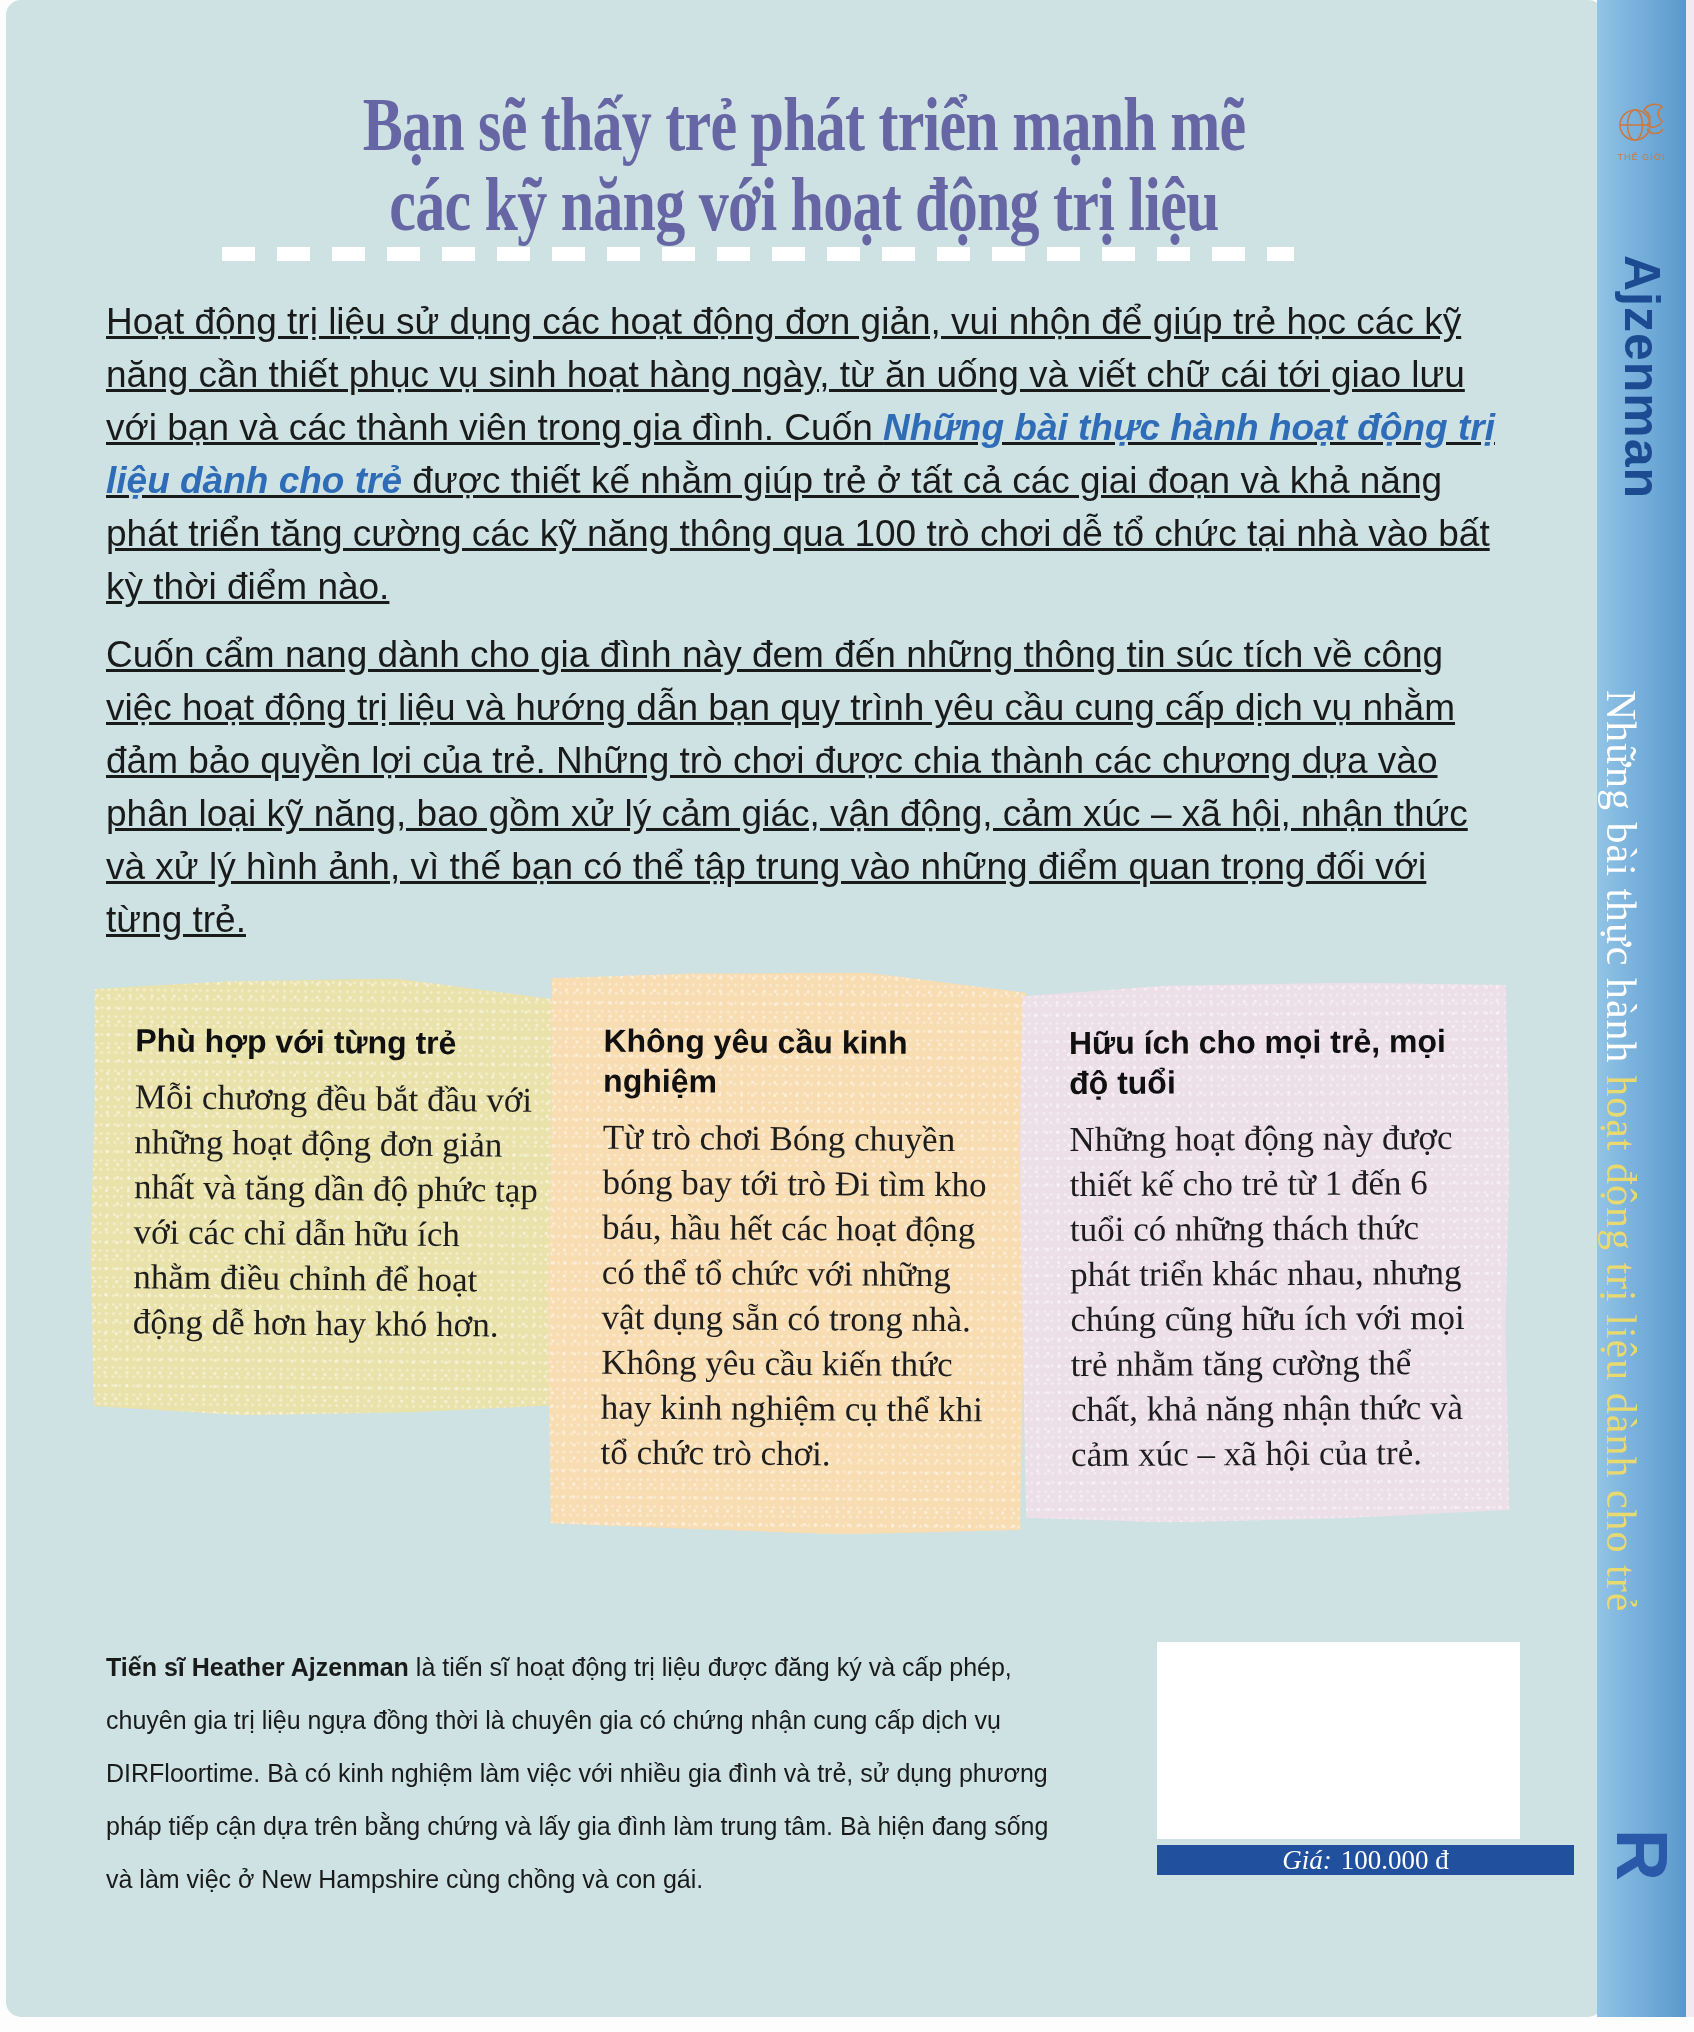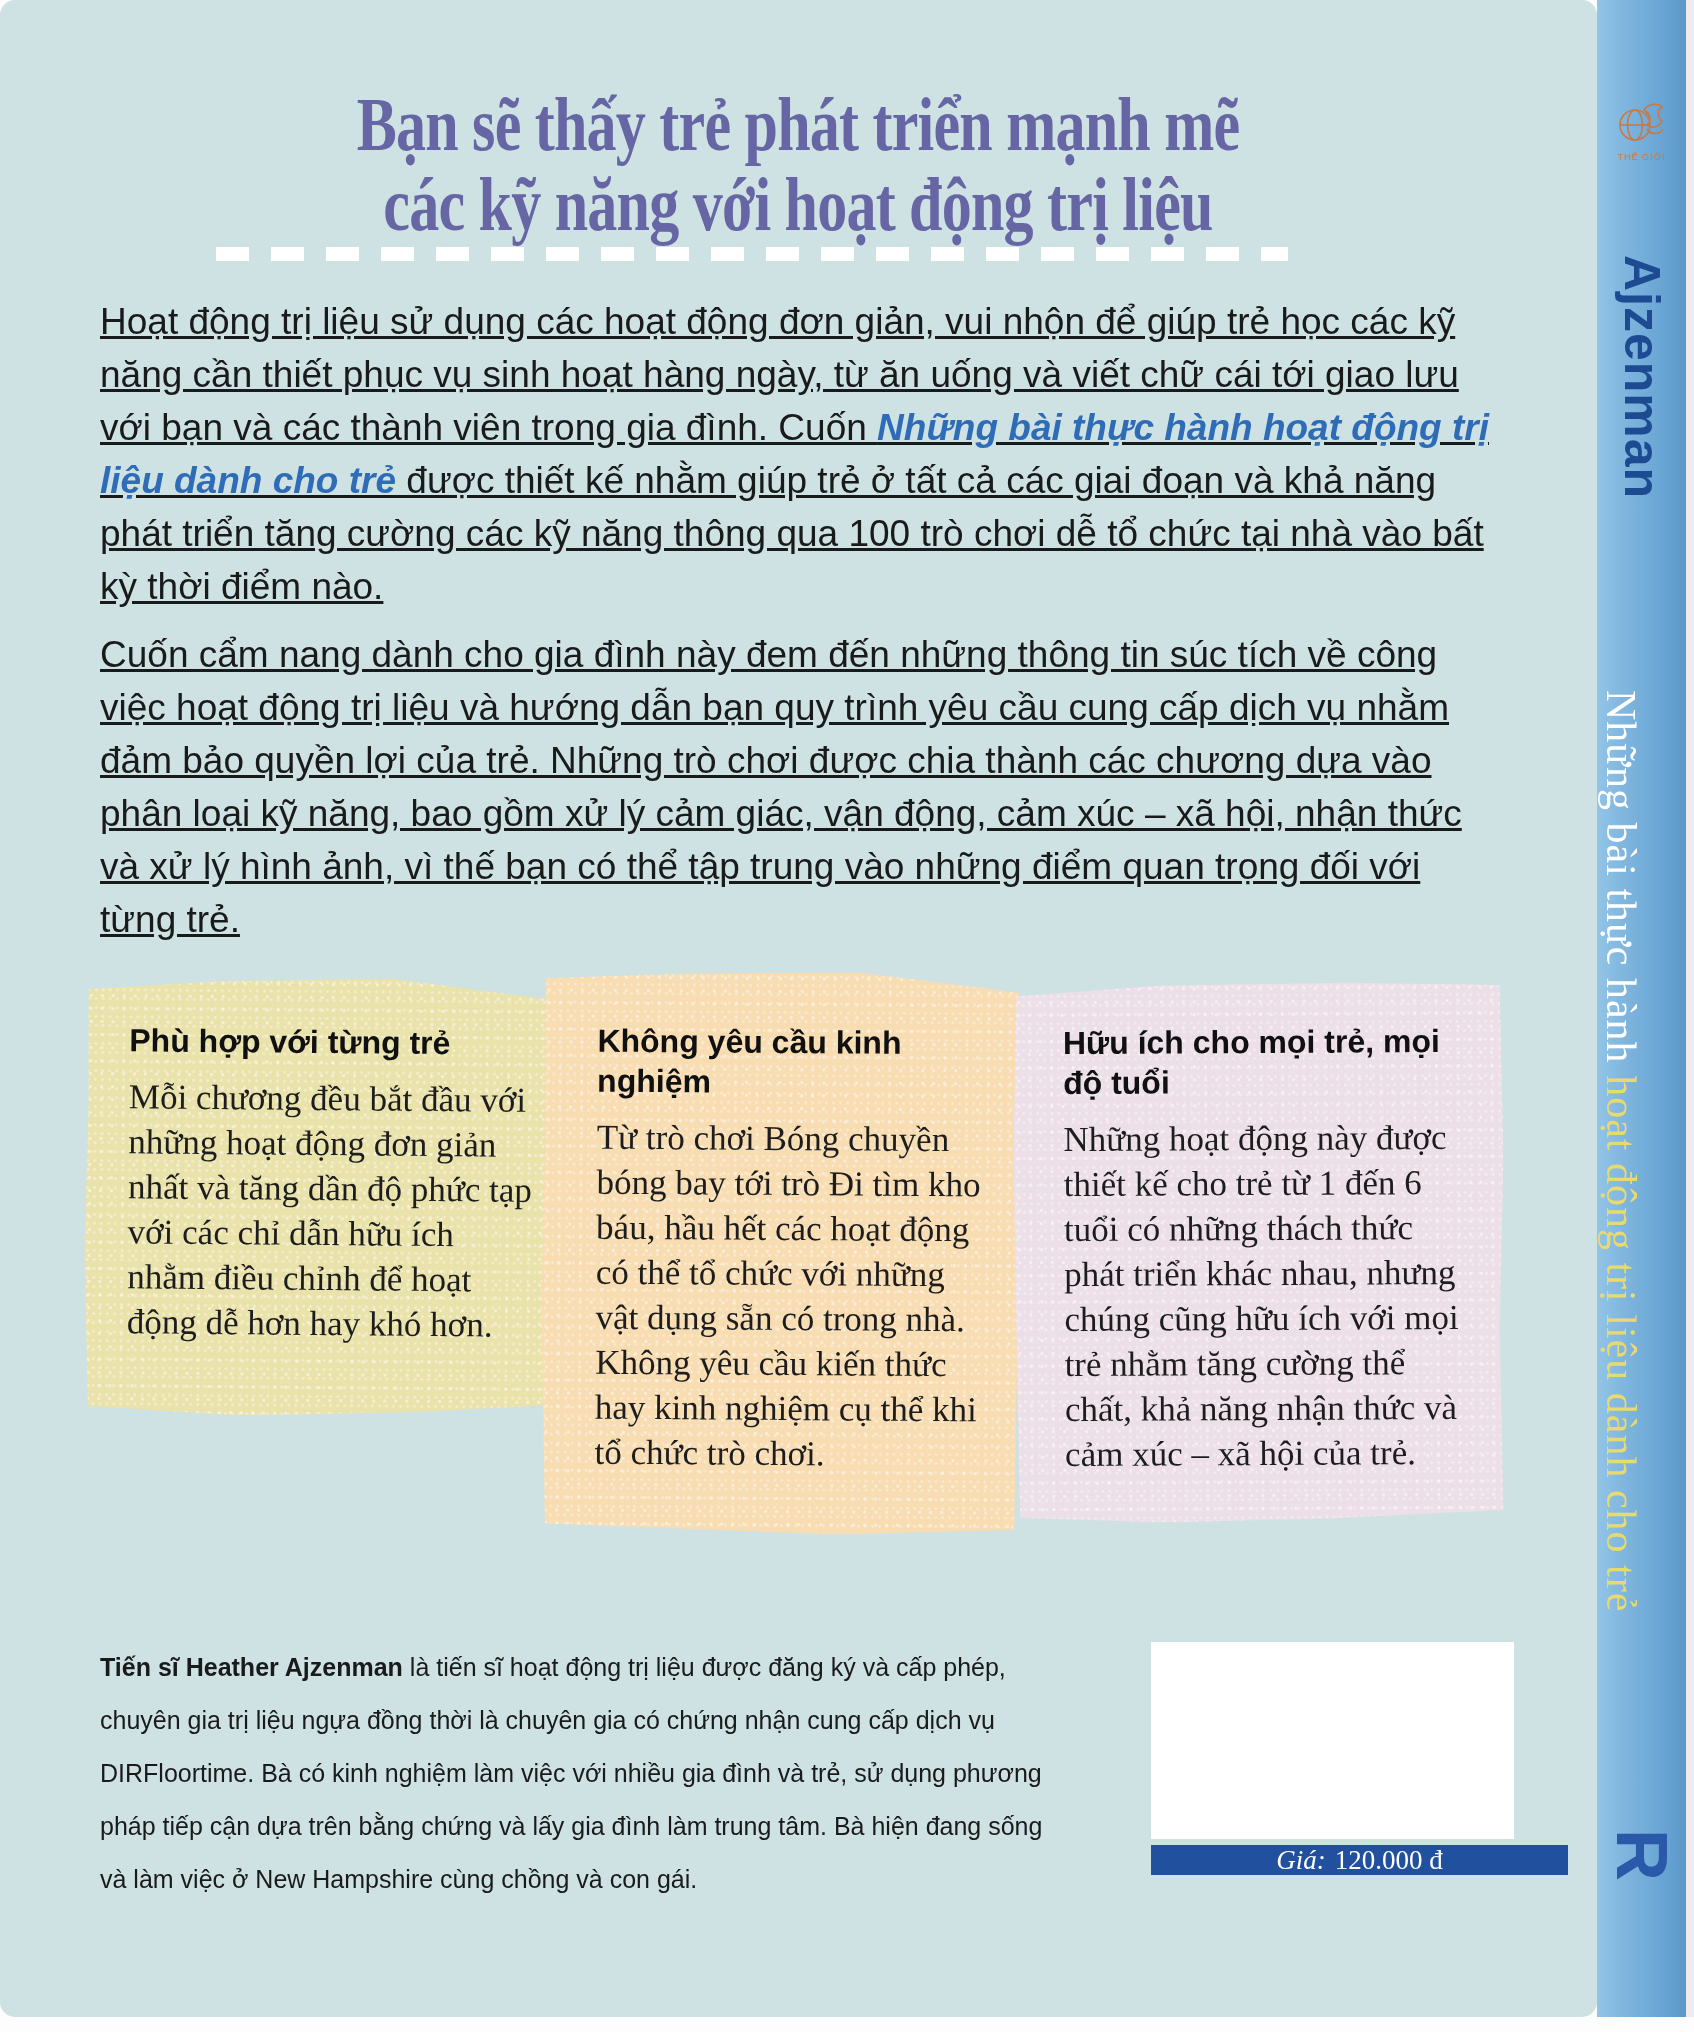--- a/index.html
+++ b/index.html
@@ -1,19 +1,19 @@
 <!DOCTYPE html>
 <html><head>
 <meta charset="utf-8">
 <style>
   html,body{margin:0;padding:0;background:#ffffff;}
   .page{position:relative;width:1694px;height:2032px;background:#fdfdfd;overflow:hidden;
         font-family:"Liberation Sans",sans-serif;}
   
-  .cover{position:absolute;left:0;top:0;width:1597px;height:2017px;background:#cee1e3;border-radius:15px;}
+  .cover{position:absolute;left:6px;top:0;width:1597px;height:2017px;background:#cee1e3;border-radius:15px;}
   .title-wrap{position:absolute;left:58px;top:84px;width:1480px;text-align:center;
         transform:scaleX(0.78);transform-origin:50% 0;
         font-family:"Liberation Serif",serif;font-weight:bold;
         font-size:77px;line-height:80px;color:#6766a4;letter-spacing:-1px;}
   .dashes{position:absolute;left:216px;top:247px;width:1072px;height:14px;
         background:repeating-linear-gradient(90deg,#ffffff 0 33px,transparent 33px 55px);}
   .body-par{position:absolute;left:100px;width:1400px;margin:0;
         font-size:37px;line-height:53px;color:#191a1a;text-decoration:underline;}
   .p1{top:295px;}
   .p2{top:628px;}
@@ -102,21 +102,21 @@
       <h3>Hữu ích cho mọi trẻ, mọi độ tuổi</h3>
       <p>Những hoạt động này được thiết kế cho trẻ từ 1 đến 6 tuổi có những thách thức phát triển khác nhau, nhưng chúng cũng hữu ích với mọi trẻ nhằm tăng cường thể chất, khả năng nhận thức và cảm xúc – xã hội của trẻ.</p>
     </div>
 
     <p class="bio"><b>Tiến sĩ Heather Ajzenman</b><span> là tiến sĩ hoạt động trị liệu được đăng ký và cấp phép, chuyên gia trị liệu ngựa đồng thời là chuyên gia có chứng nhận cung cấp dịch vụ DIRFloortime. Bà có kinh nghiệm làm việc với nhiều gia đình và trẻ, sử dụng phương pháp tiếp cận dựa trên bằng chứng và lấy gia đình làm trung tâm. Bà hiện đang sống và làm việc ở New Hampshire cùng chồng và con gái.</span></p>
 
     <div class="barcode-box"></div>
 
     <div class="price-bar">
       <span class="lbl">Giá:</span>
-      <span class="val">120.000 đ</span>
+      <span class="val">100.000 đ</span>
     </div>
 
   </div>
 
   <div class="spine">
 
     <div class="spine-item pub-logo">
       <svg class="glyph" viewBox="0 0 52 52" fill="none" stroke="#c87a45" stroke-width="1.6">
         <circle cx="19" cy="27" r="15"></circle>
         <ellipse cx="19" cy="27" rx="7.5" ry="15"></ellipse>

